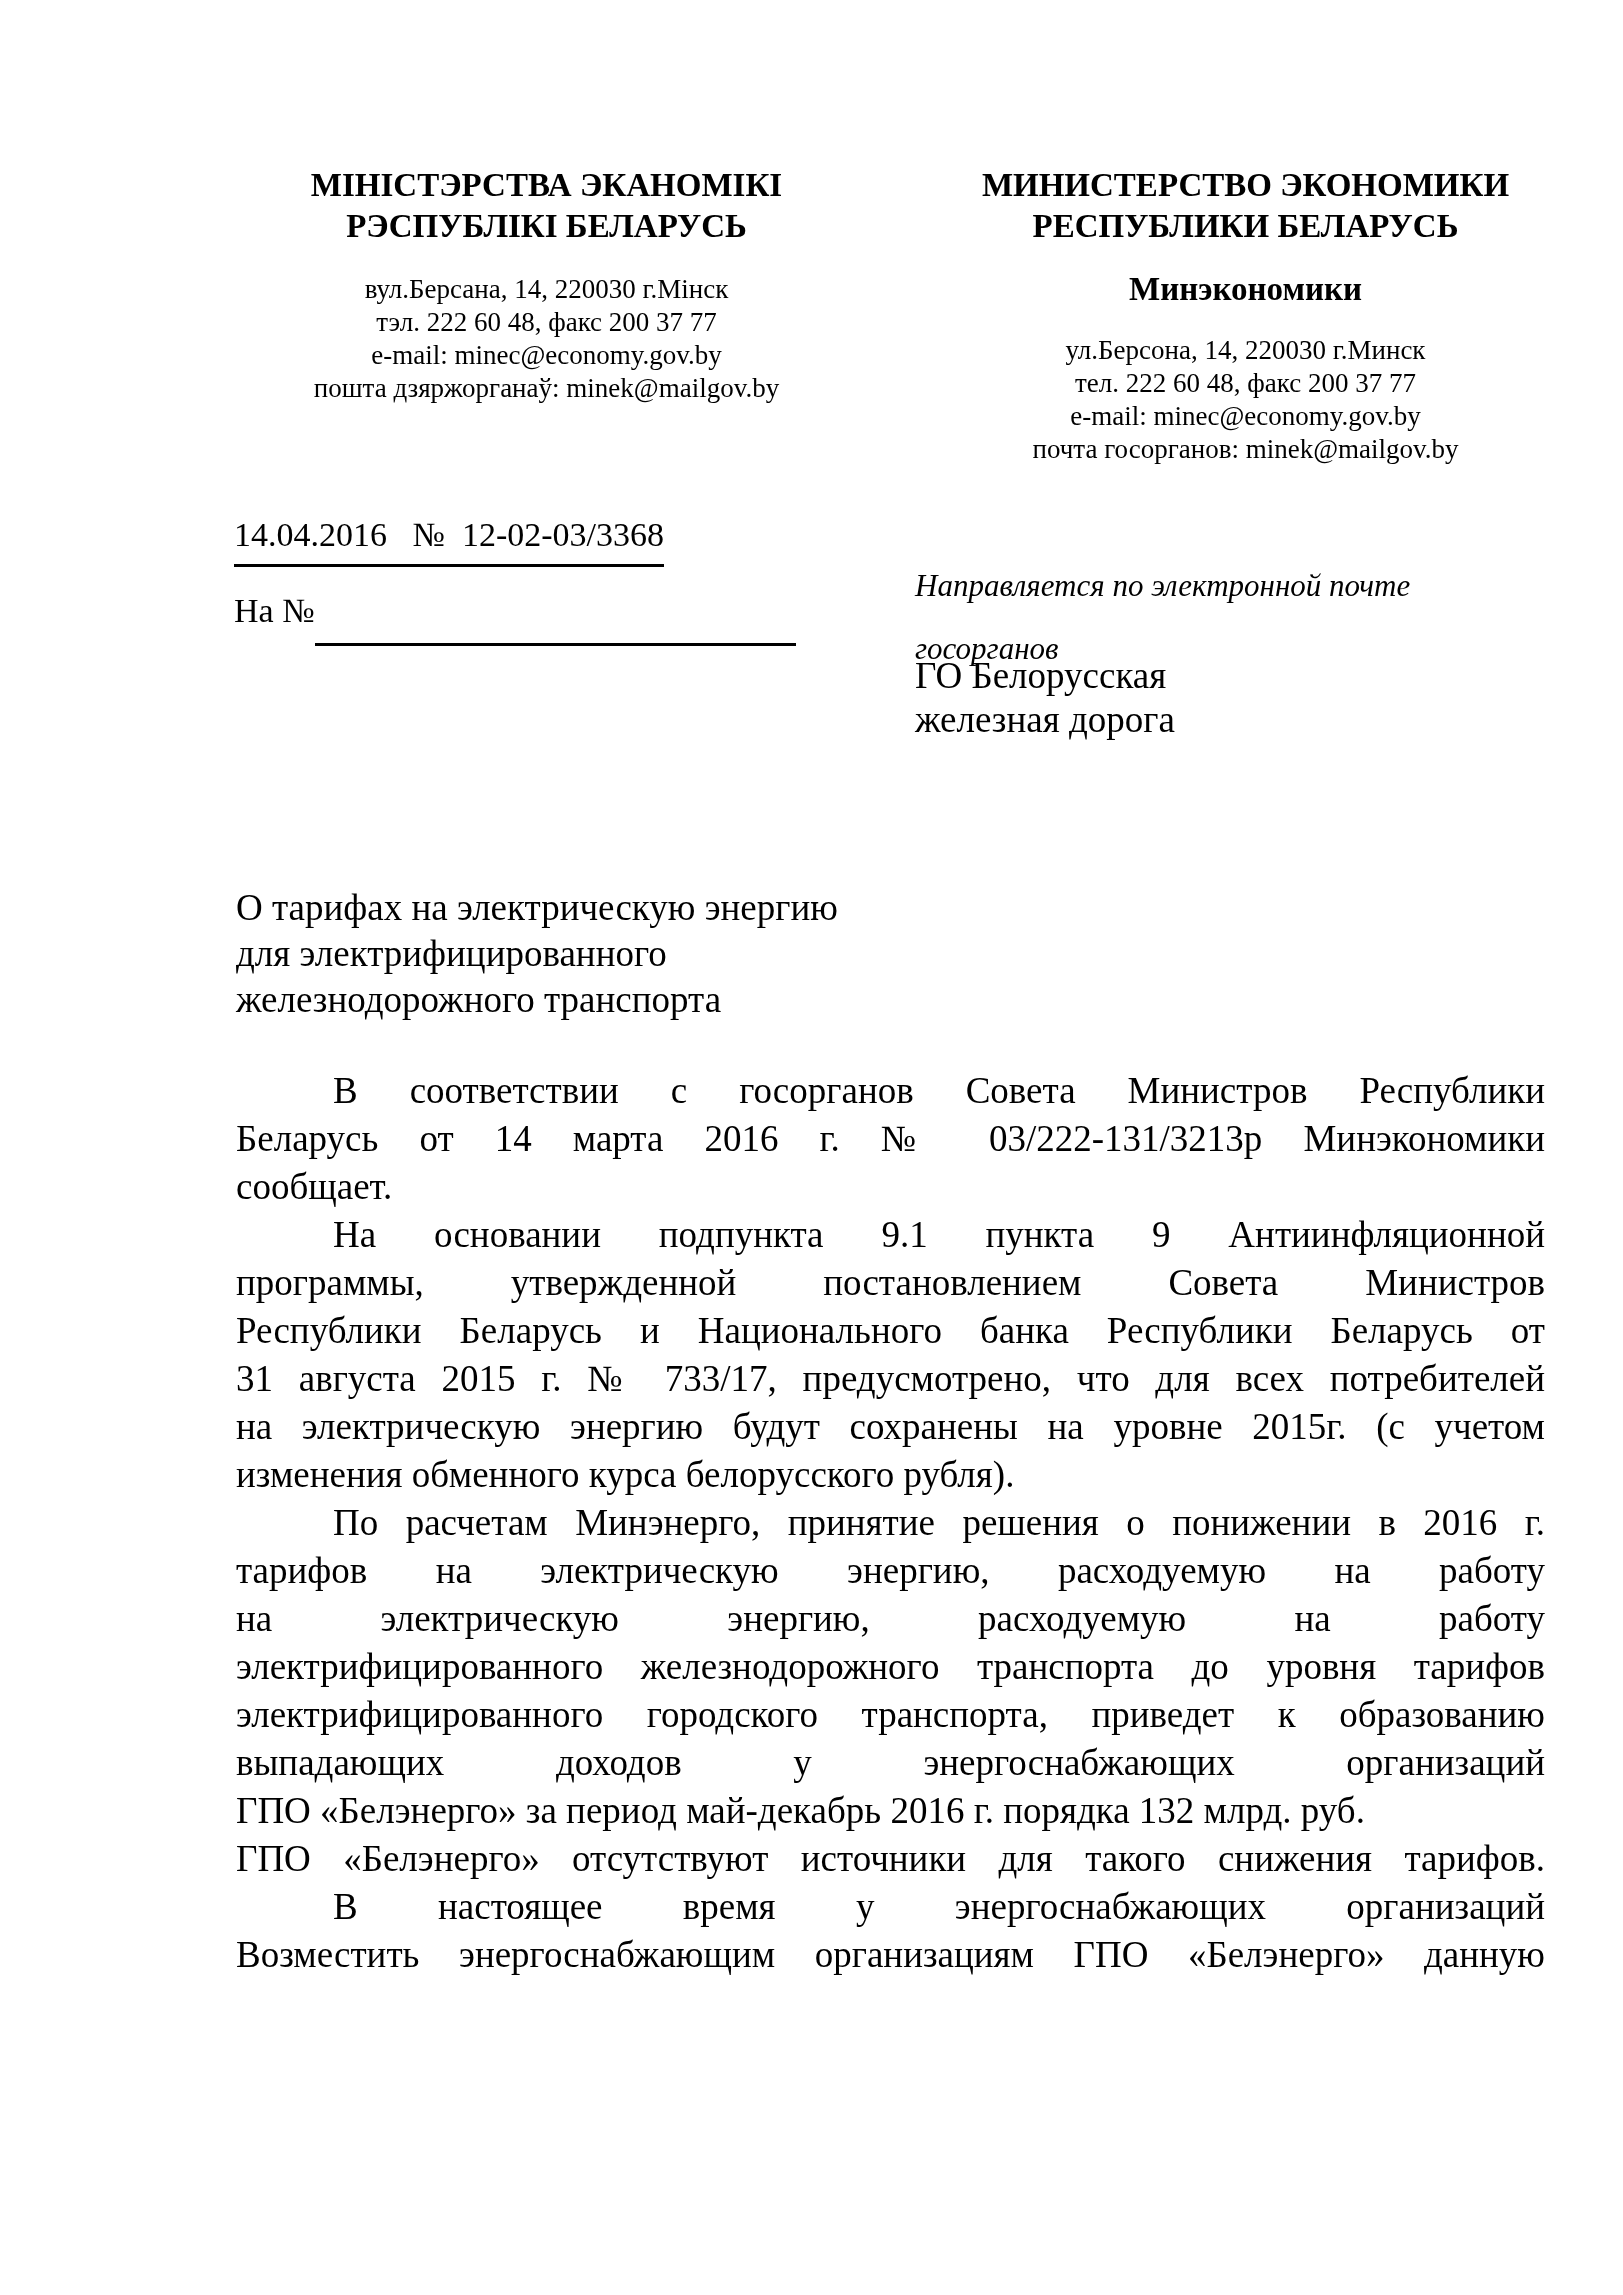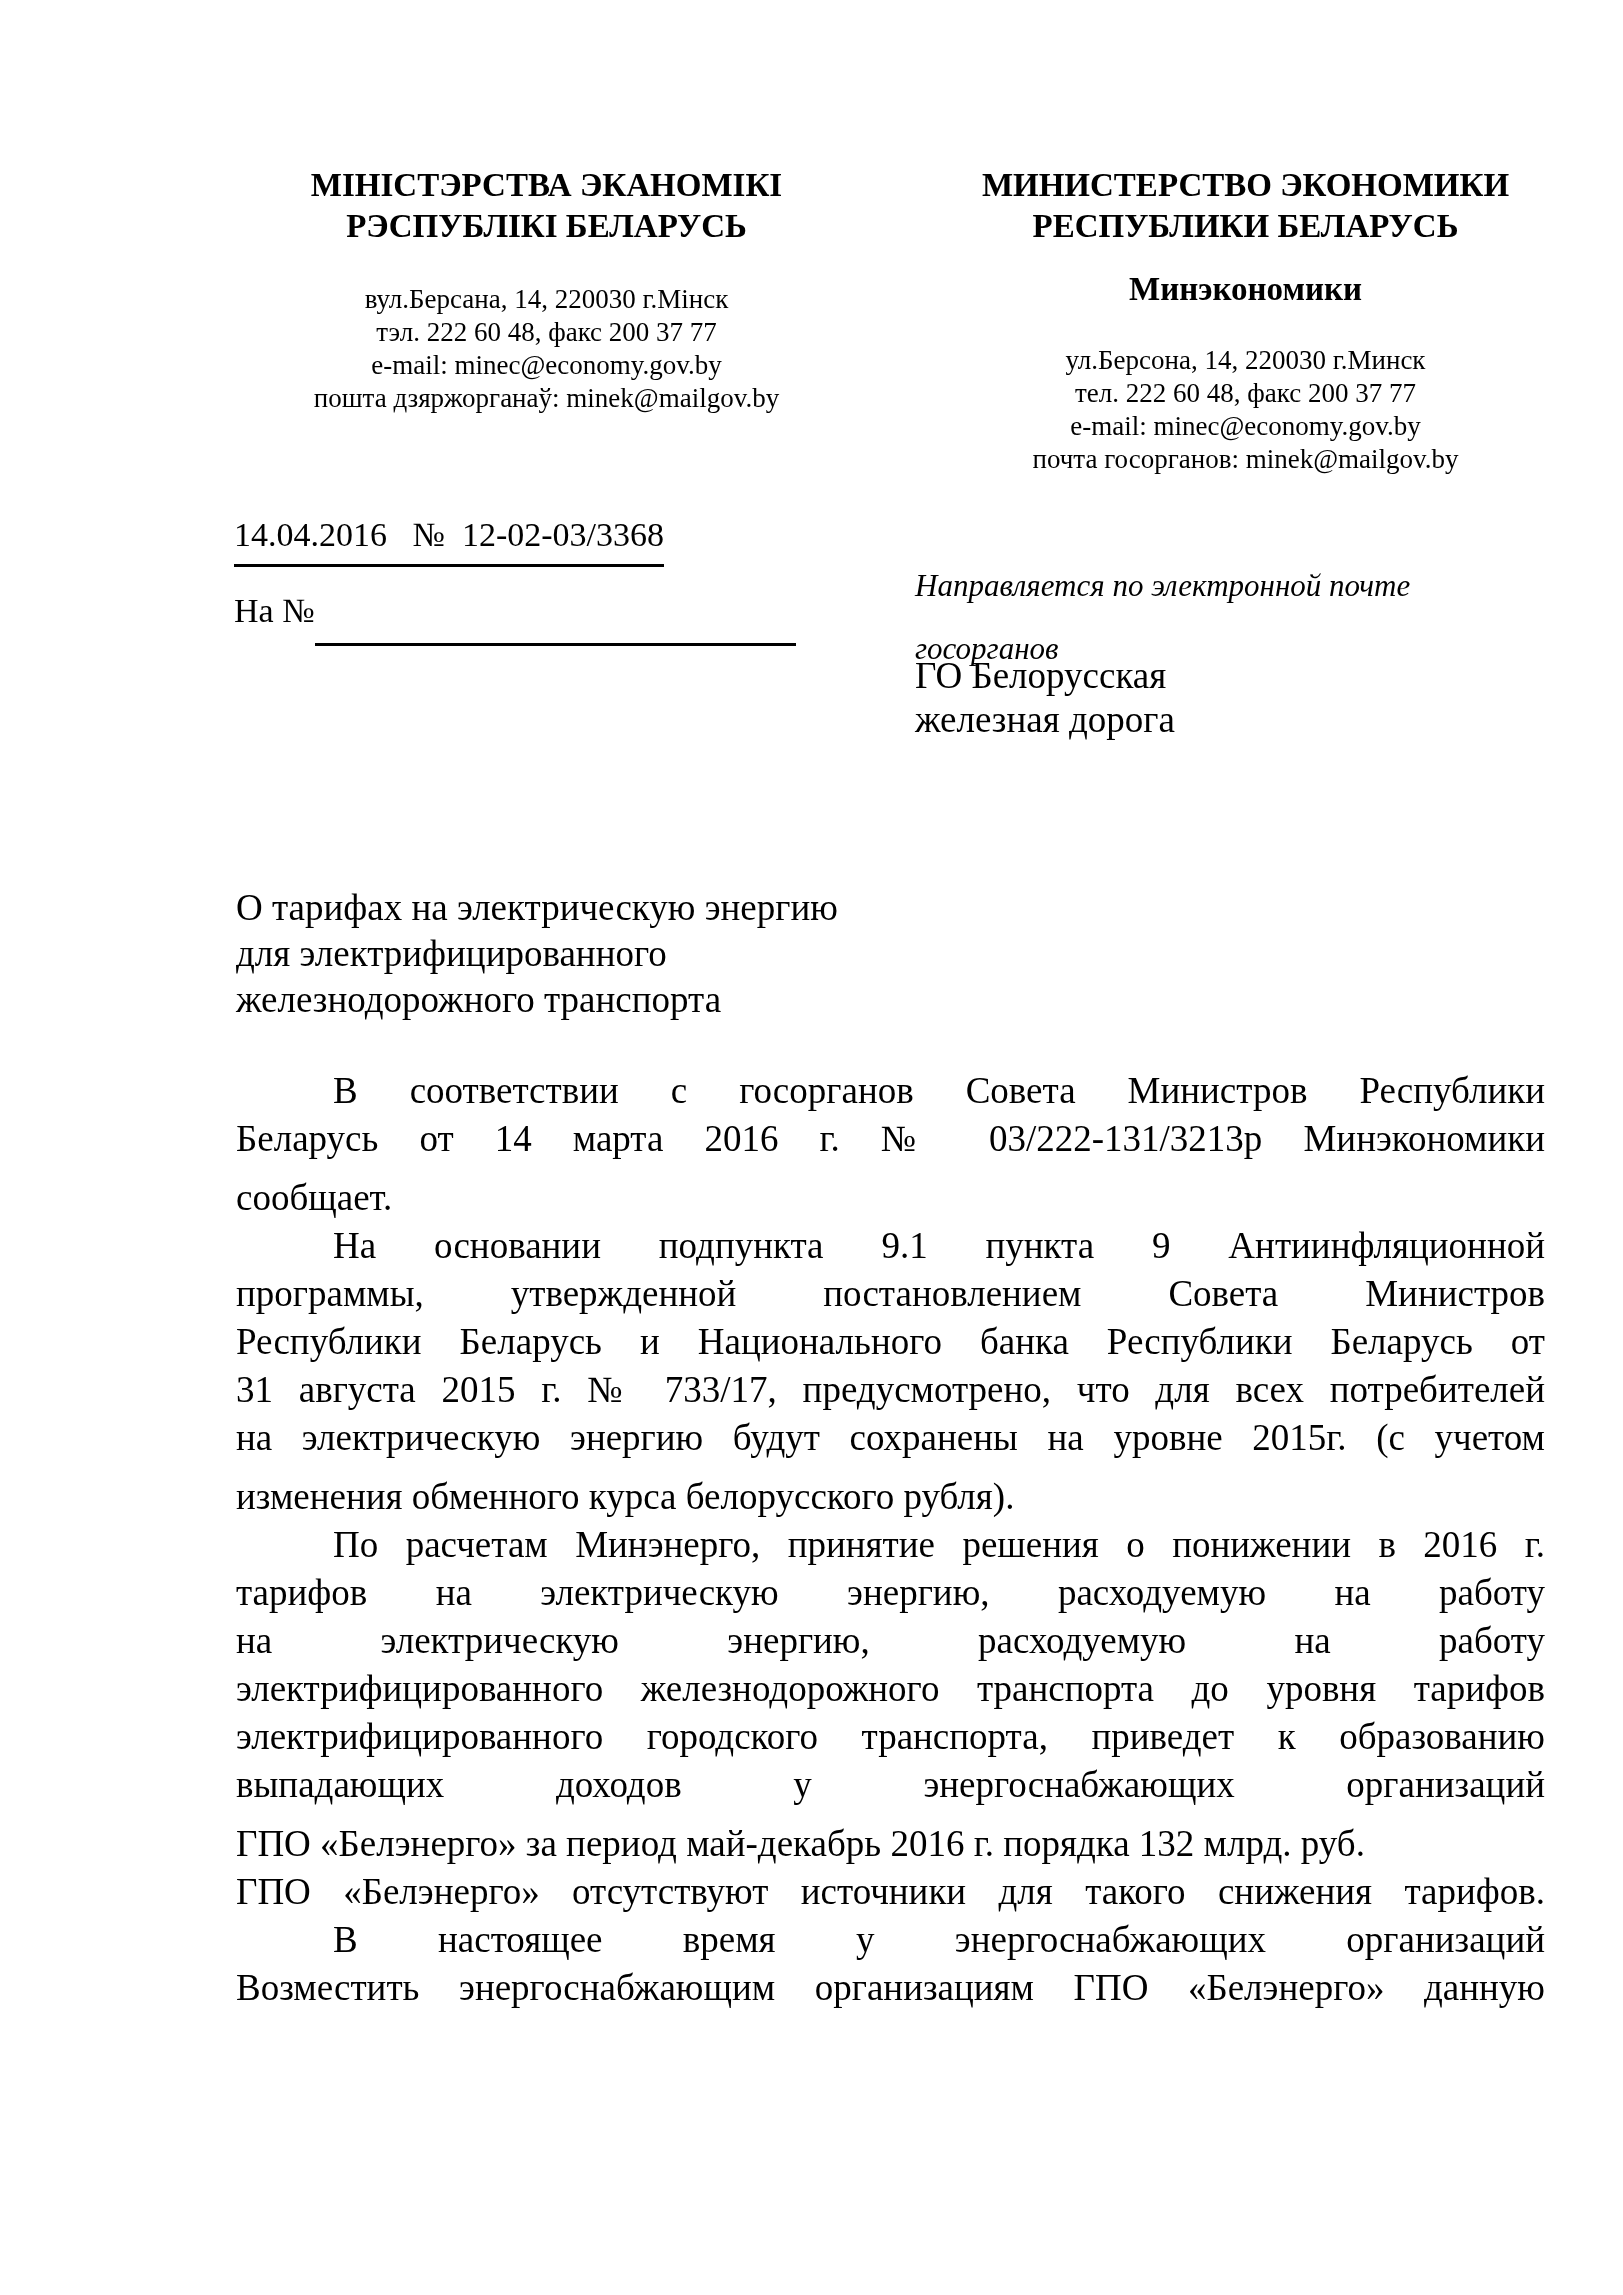--- a/index.html
+++ b/index.html
@@ -32,21 +32,21 @@
   }
   .org-short {
     font-weight: bold;
     font-size: 33px;
     line-height: 37px;
     margin-top: 23.6px;
   }
   .org-address {
     font-size: 27px;
     line-height: 33px;
-    margin-top: 36px;
+    margin-top: 26px;
     white-space: pre-line;
   }
   .ref-block {
     position: absolute;
     left: 234px;
     top: 516px;
     font-size: 34px;
   }
   .date-underlined {
     display: inline-block;
@@ -99,21 +99,21 @@
     top: 1067px;
     width: 1309px;
     font-size: 37px;
     line-height: 48px;
   }
   .body-line {
     text-align: justify;
     text-align-last: justify;
   }
   .body-line.first { padding-left: 97px; }
-  .body-line.last  { text-align-last: left; margin-top: 11px; }
+  .body-line.last  { text-align-last: left; }
 </style>
 </head>
 <body>
 
 <div class="page">
 
   <div class="org-block left">
     <div class="org-name">МІНІСТЭРСТВА ЭКАНОМІКІ
 РЭСПУБЛІКІ БЕЛАРУСЬ</div>
     <div class="org-address">вул.Берсана, 14, 220030 г.Мінск

